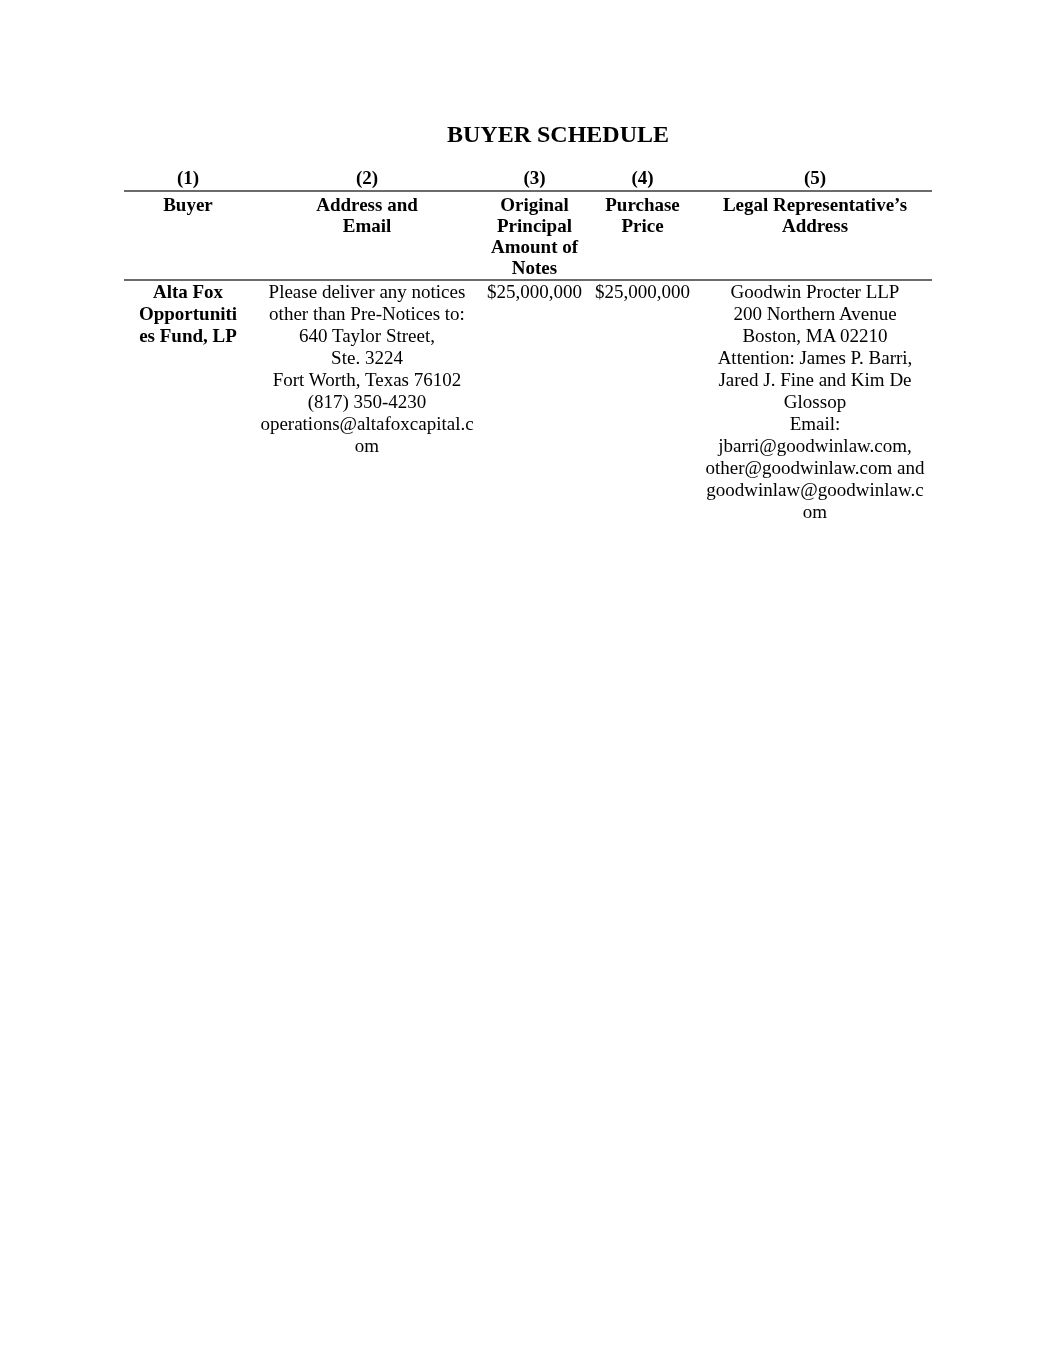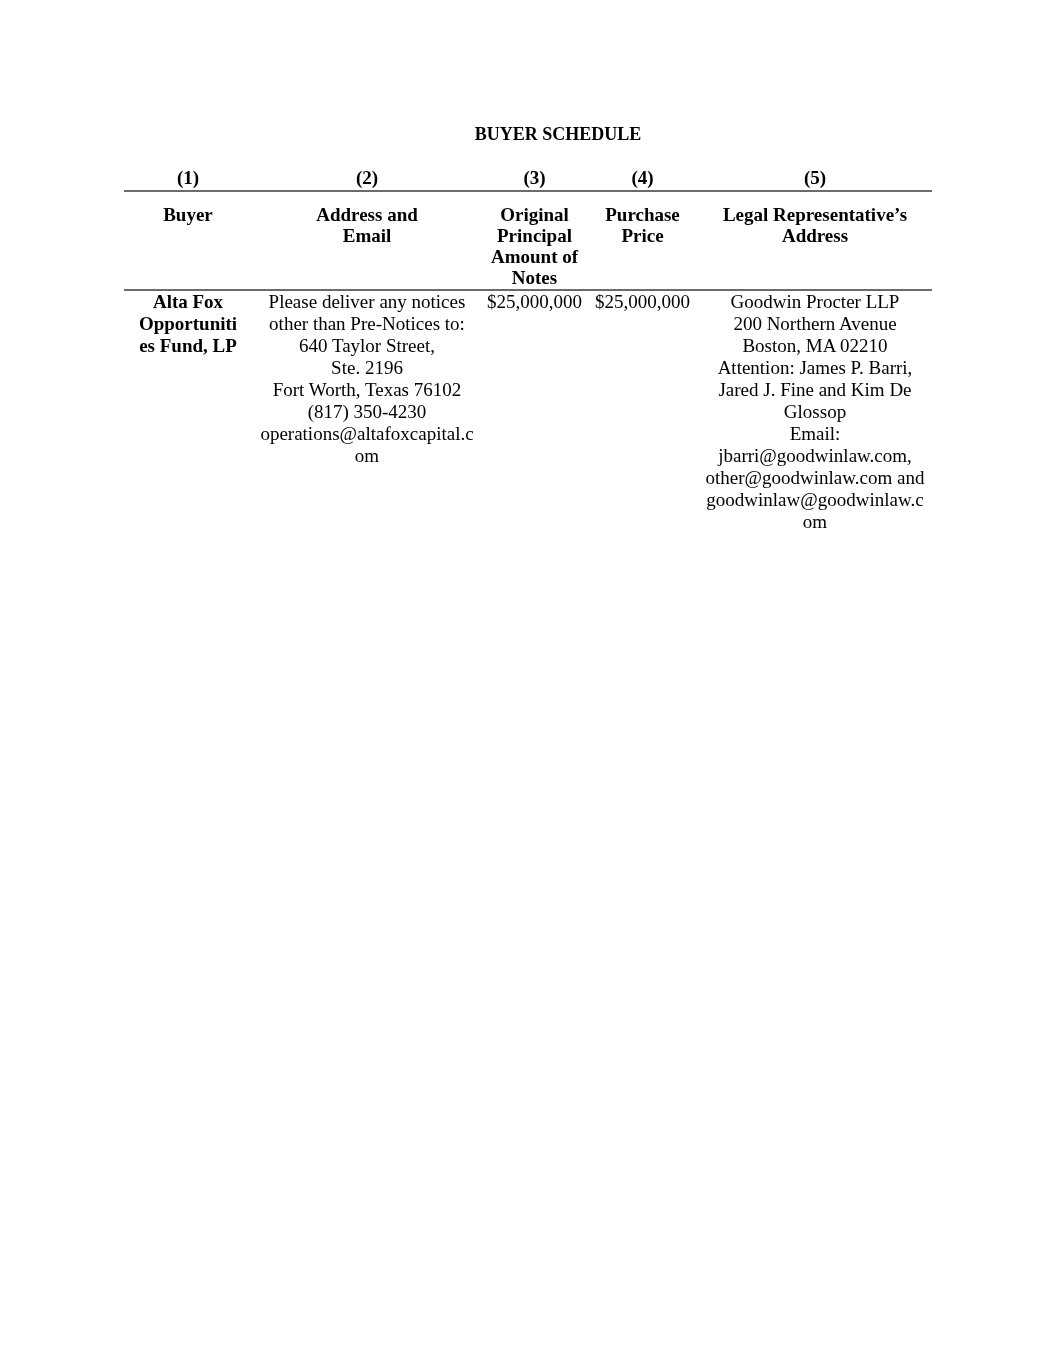--- a/index.html
+++ b/index.html
@@ -16,21 +16,21 @@
     font-family: "Liberation Serif", "DejaVu Serif", serif;
     overflow: hidden;
   }
   .doc-title {
     position: absolute;
     top: 123px;
     left: 124px;
     width: 868px;
     text-align: center;
     font-weight: 700;
-    font-size: 18px;
+    font-size: 24px;
     line-height: 22px;
   }
   table.schedule {
     position: absolute;
     top: 167px;
     left: 124px;
     width: 808px;
     border-collapse: collapse;
     table-layout: fixed;
     font-size: 19px;
@@ -43,21 +43,21 @@
     overflow: hidden;
   }
   tr.num-row td {
     font-weight: 700;
     border-bottom: 2px solid var(--rule, #6b6b6b);
     padding-bottom: 1px;
   }
   tr.head-row td {
     font-weight: 700;
     border-bottom: 2px solid var(--rule, #6b6b6b);
-    padding-top: 12px;
+    padding-top: 2px;
     padding-bottom: 1px;
     line-height: 21px;
   }
   tr.body-row td {
   }
   td.cell-bold {
     font-weight: 700;
   }
 </style>
 </head>
@@ -109,21 +109,21 @@
       <tr class="body-row">
         <td class="cell-bold">
             <div class="line">Alta Fox</div>
             <div class="line">Opportuniti</div>
             <div class="line">es Fund, LP</div>
           </td>
         <td>
             <div class="line">Please deliver any notices</div>
             <div class="line">other than Pre-Notices to:</div>
             <div class="line">640 Taylor Street,</div>
-            <div class="line">Ste. 2196</div>
+            <div class="line">Ste. 3224</div>
             <div class="line">Fort Worth, Texas 76102</div>
             <div class="line">(817) 350-4230</div>
             <div class="line">operations@altafoxcapital.c</div>
             <div class="line">om</div>
           </td>
         <td>$25,000,000</td>
         <td>$25,000,000</td>
         <td>
             <div class="line">Goodwin Procter LLP</div>
             <div class="line">200 Northern Avenue</div>

